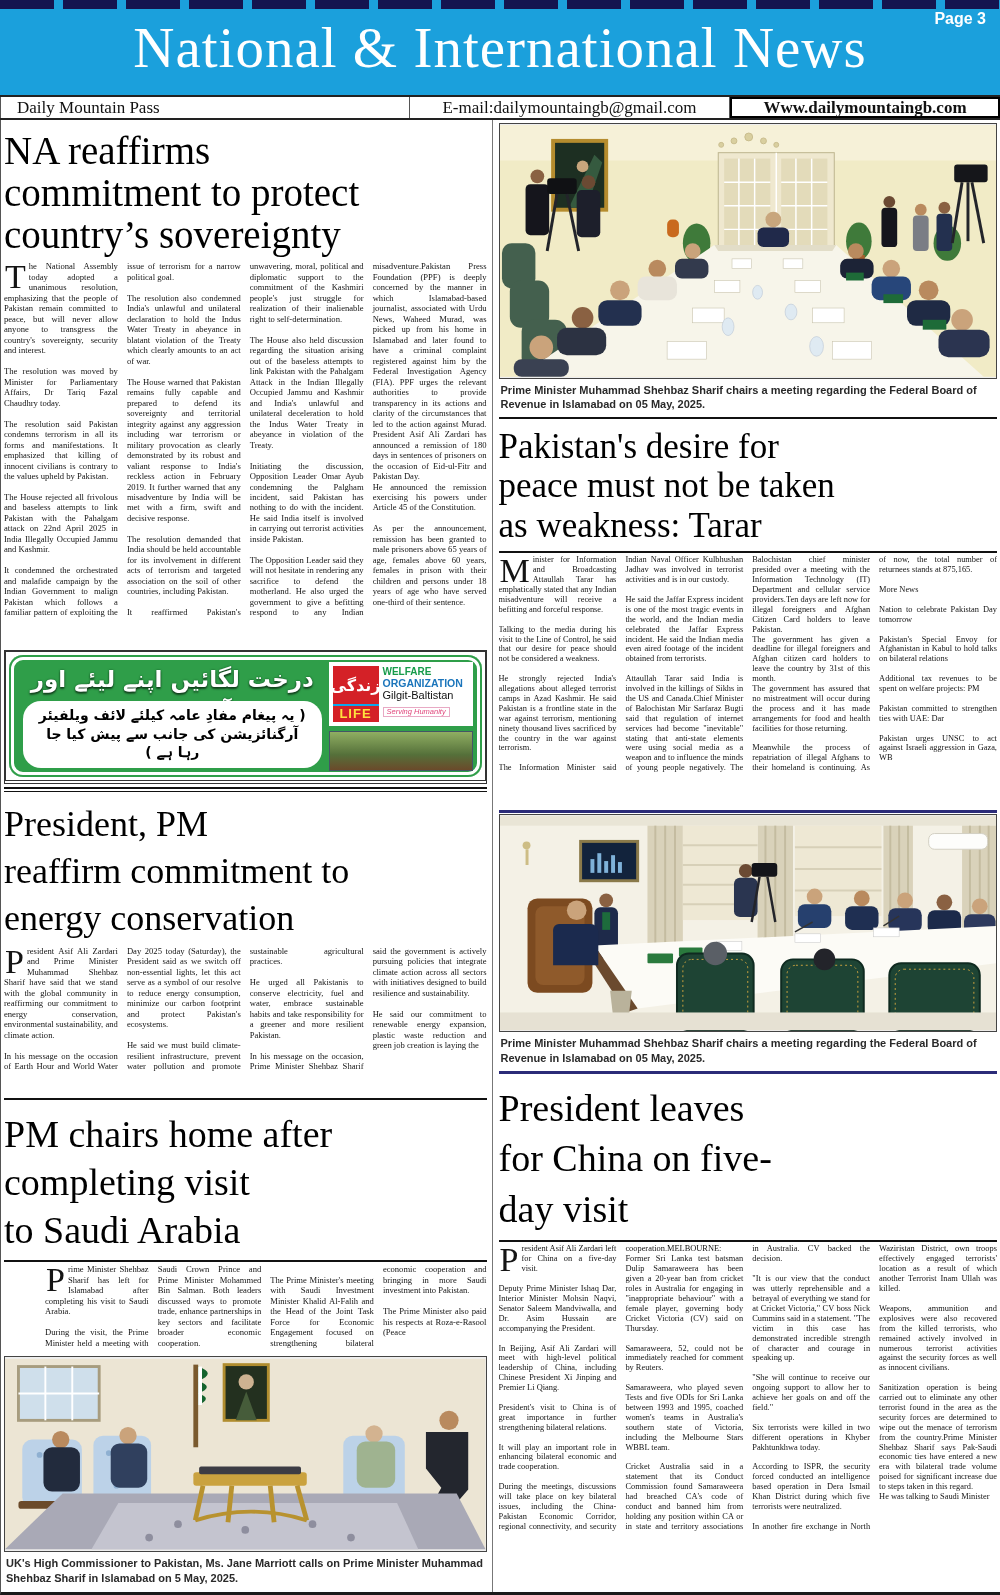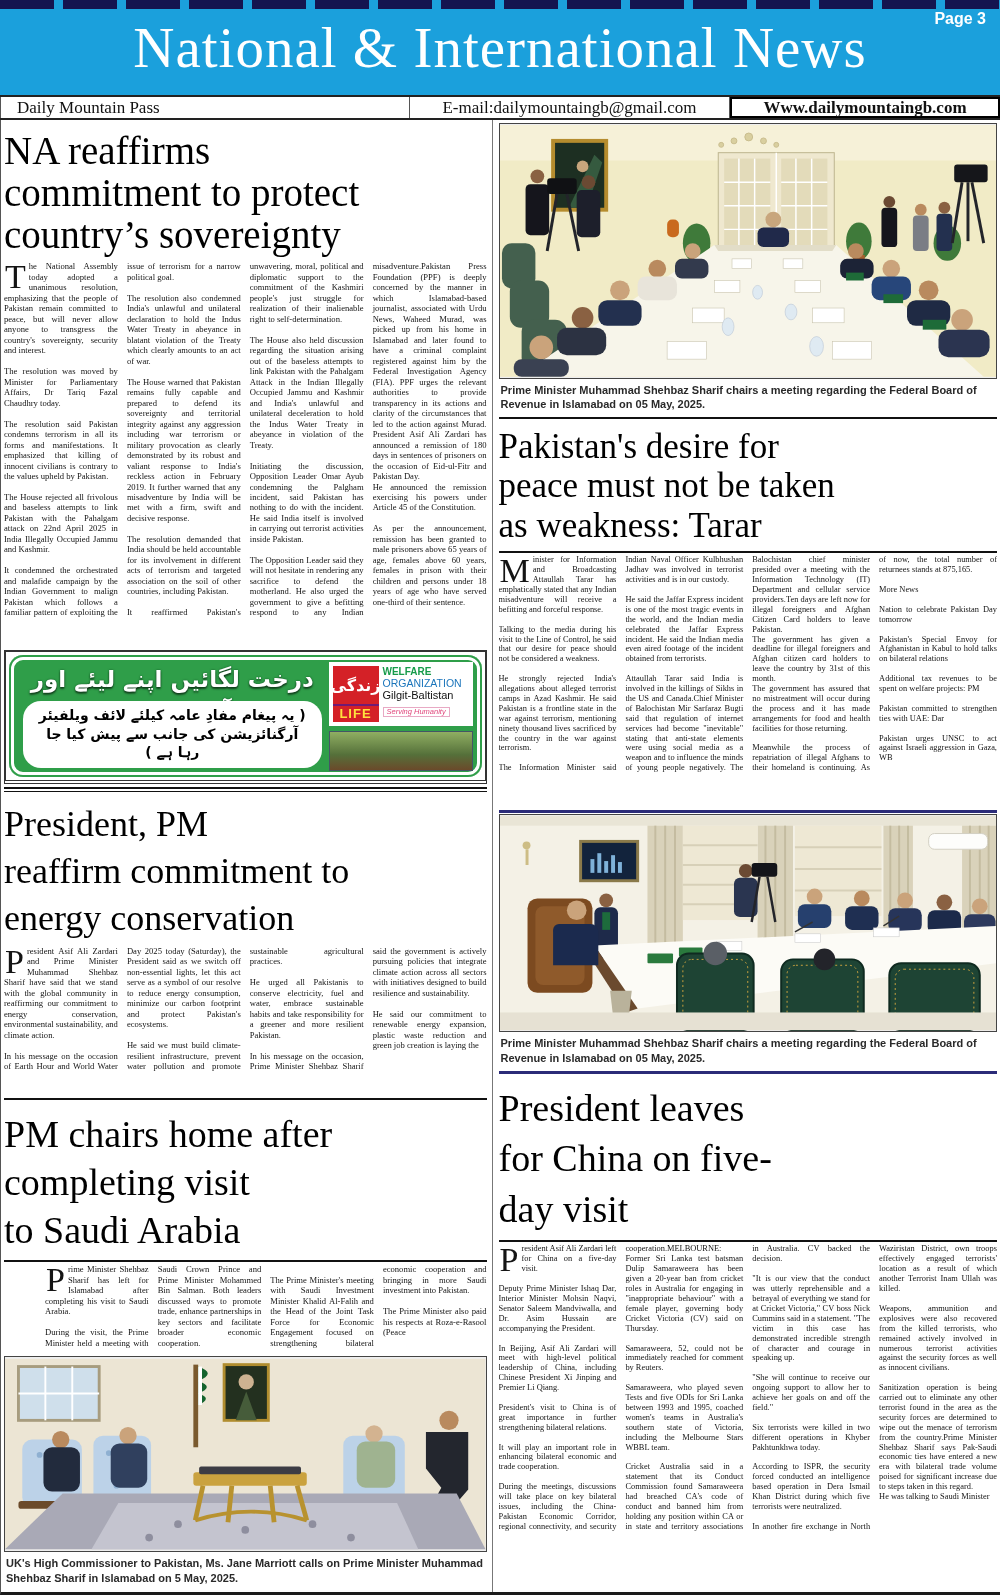--- a/index.html
+++ b/index.html
@@ -57,25 +57,25 @@
   .ad-green { position:relative; height:122px; background:#2f9e49; border-radius:14px;
               box-shadow:inset 0 0 0 2px #2f9e49, inset 0 0 0 5px #fff; overflow:hidden; }
   .ad-urdu-main { position:absolute; top:8px; left:12px; right:158px; color:#fff; direction:rtl;
                   font:bold 23px/1.4 "DejaVu Sans",sans-serif; text-align:center;
                   text-shadow:0 2px 2px rgba(0,0,0,.55), 0 0 2px rgba(0,60,20,.8); }
   .ad-logo { position:absolute; top:7px; right:9px; width:144px; height:64px; background:#ffffff;
              display:flex; padding:4px; gap:4px; }
   .zindagi-box { width:46px; background:#d42127; color:#fff; display:flex; flex-direction:column; }
   .zindagi { flex:1; display:flex; align-items:center; justify-content:center;
              font:bold 16px "DejaVu Sans",sans-serif; }
-  .life { background:#d42127; color:#ffe23d; text-align:center; border-top:2px solid #701a75;
+  .life { background:#d42127; color:#ffe23d; text-align:center; border-top:2px solid #0ea5e9;
           font:bold 13px/16px "Liberation Sans",sans-serif; letter-spacing:1px; }
   .ad-org { flex:1; font-family:"Liberation Sans",sans-serif; line-height:1.05; padding-top:1px; }
   .org1 { color:#169b4a; font-weight:bold; font-size:10px; }
-  .org2 { color:#1b75bb; font-weight:normal; font-size:10.5px; }
+  .org2 { color:#1b75bb; font-weight:bold; font-size:10.5px; }
   .org-region { color:#111; font-size:11px; margin-top:1px; }
   .org-tag { color:#e0457b; font-size:7.5px; font-style:italic; border:1px solid #e8a9c4;
              display:inline-block; padding:0 3px; margin-top:2px; }
   .planting-photo { position:absolute; top:76px; right:9px; width:144px; height:40px;
                     background:linear-gradient(#8fae62,#55703a 60%,#6b4a2a); border:1px solid #456; }
   .ad-pill { position:absolute; left:14px; right:160px; bottom:9px; background:#fff; direction:rtl;
              border-radius:18px; padding:5px 12px 6px; text-align:center; color:#000;
              font:bold 14px/1.35 "DejaVu Sans",sans-serif; }
 </style>
 </head>

